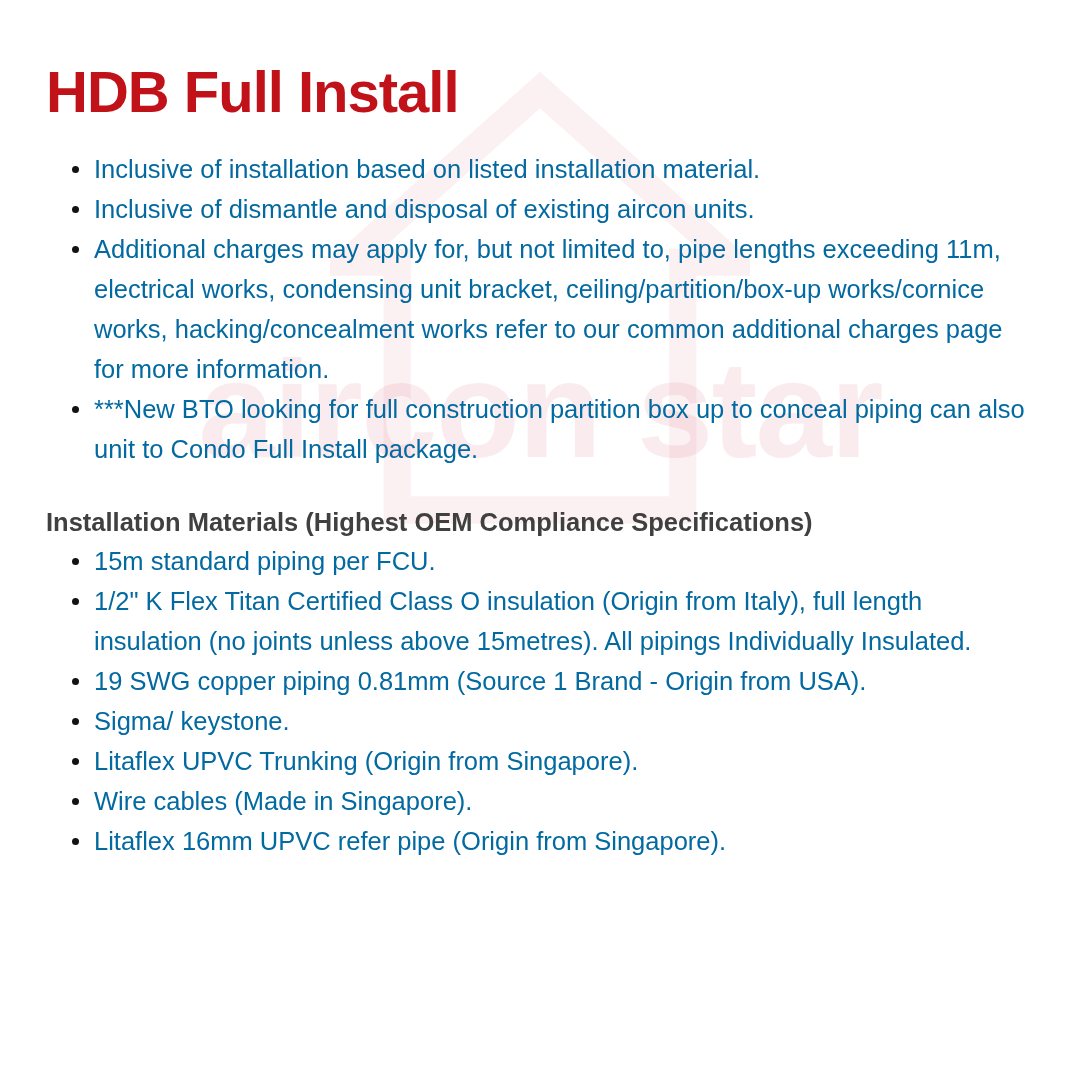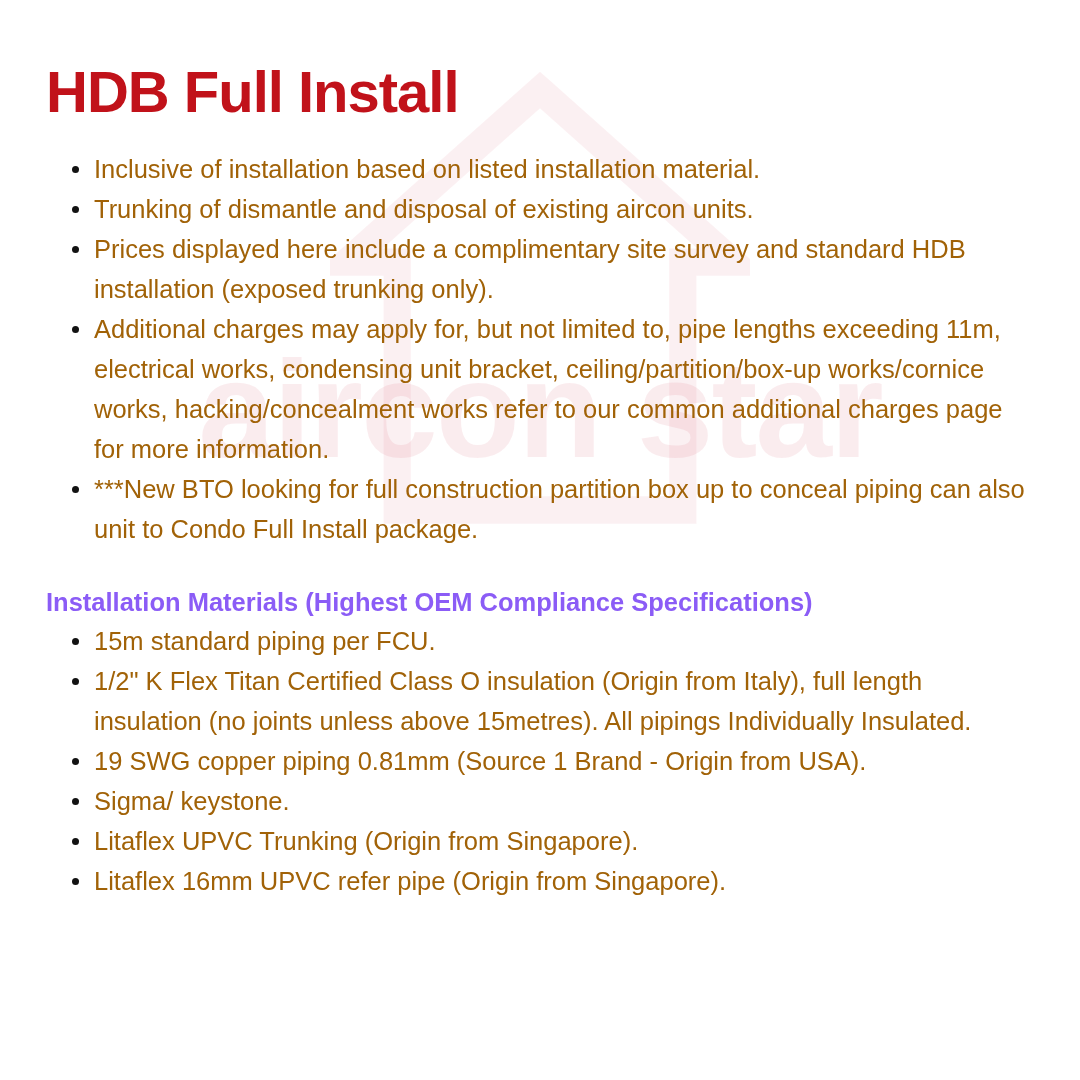--- a/index.html
+++ b/index.html
@@ -70,38 +70,38 @@
   ul.bullets {
     list-style: none;
     margin: 0;
     padding: 0;
   }
   ul.bullets > li {
     position: relative;
     padding-left: 48px;
     font-size: 25.5px;
     line-height: 40px;
-    color: #a16207;
+    color: #0369a1;
     margin: 0 0 0 0;
   }
   ul.bullets > li::before {
     content: "";
     position: absolute;
     left: 26px;
     top: 17px;
     width: 7px;
     height: 7px;
     background: #121212;
     border-radius: 50%;
   }
 
   .section-heading {
     font-size: 25.5px;
     font-weight: bold;
-    color: #8b5cf6;
+    color: #404040;
     margin: 36px 0 2px 0;
     line-height: 34px;
   }
 </style>
 </head>
 <body>
 
 <div class="watermark">
   <div class="wm-house">
     <svg viewBox="0 0 200 220" xmlns="http://www.w3.org/2000/svg">
@@ -110,30 +110,30 @@
   </div>
   <div class="wm-text">aircon star</div>
 </div>
 
 <div class="page">
 
   <h1 class="title">HDB Full Install</h1>
 
   <ul class="bullets">
     <li>Inclusive of installation based on listed installation material.</li>
-    <li>Trunking of dismantle and disposal of existing aircon units.</li>
-    <li>Prices displayed here include a complimentary site survey and standard HDB installation (exposed trunking only).</li>
+    <li>Inclusive of dismantle and disposal of existing aircon units.</li>
     <li>Additional charges may apply for, but not limited to, pipe lengths exceeding 11m, electrical works, condensing unit bracket, ceiling/partition/box-up works/cornice works, hacking/concealment works refer to our common additional charges page for more information.</li>
     <li>***New BTO looking for full construction partition box up to conceal piping can also unit to Condo Full Install package.</li>
   </ul>
 
   <div class="section-heading">Installation Materials (Highest OEM Compliance Specifications)</div>
 
   <ul class="bullets">
     <li>15m standard piping per FCU.</li>
     <li>1/2" K Flex Titan Certified Class O insulation (Origin from Italy), full length insulation (no joints unless above 15metres). All pipings Individually Insulated.</li>
     <li>19 SWG copper piping 0.81mm (Source 1 Brand - Origin from USA).</li>
     <li>Sigma/ keystone.</li>
     <li>Litaflex UPVC Trunking (Origin from Singapore).</li>
+    <li>Wire cables (Made in Singapore).</li>
     <li>Litaflex 16mm UPVC refer pipe (Origin from Singapore).</li>
   </ul>
 
 </div>
 
 </body></html>

